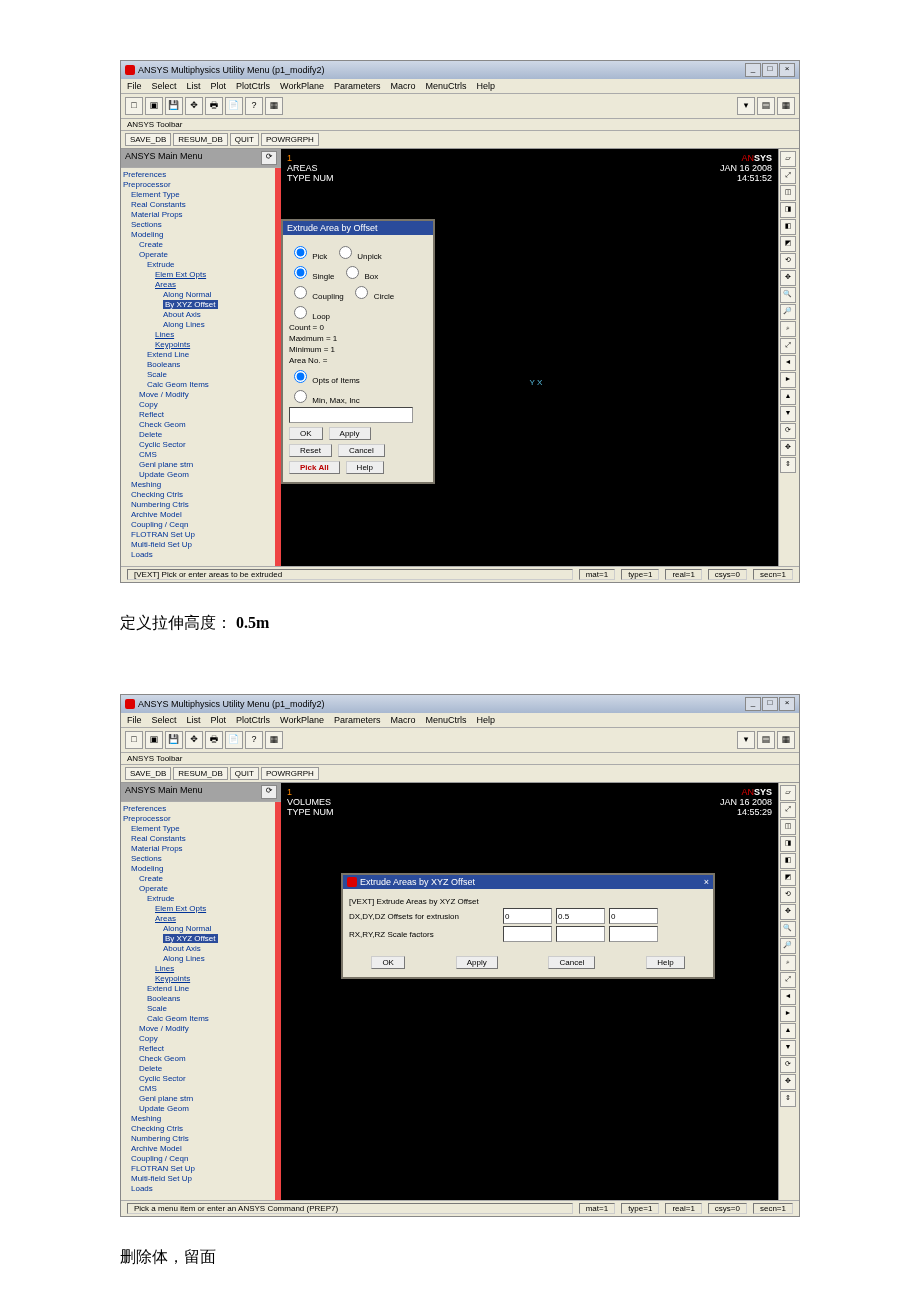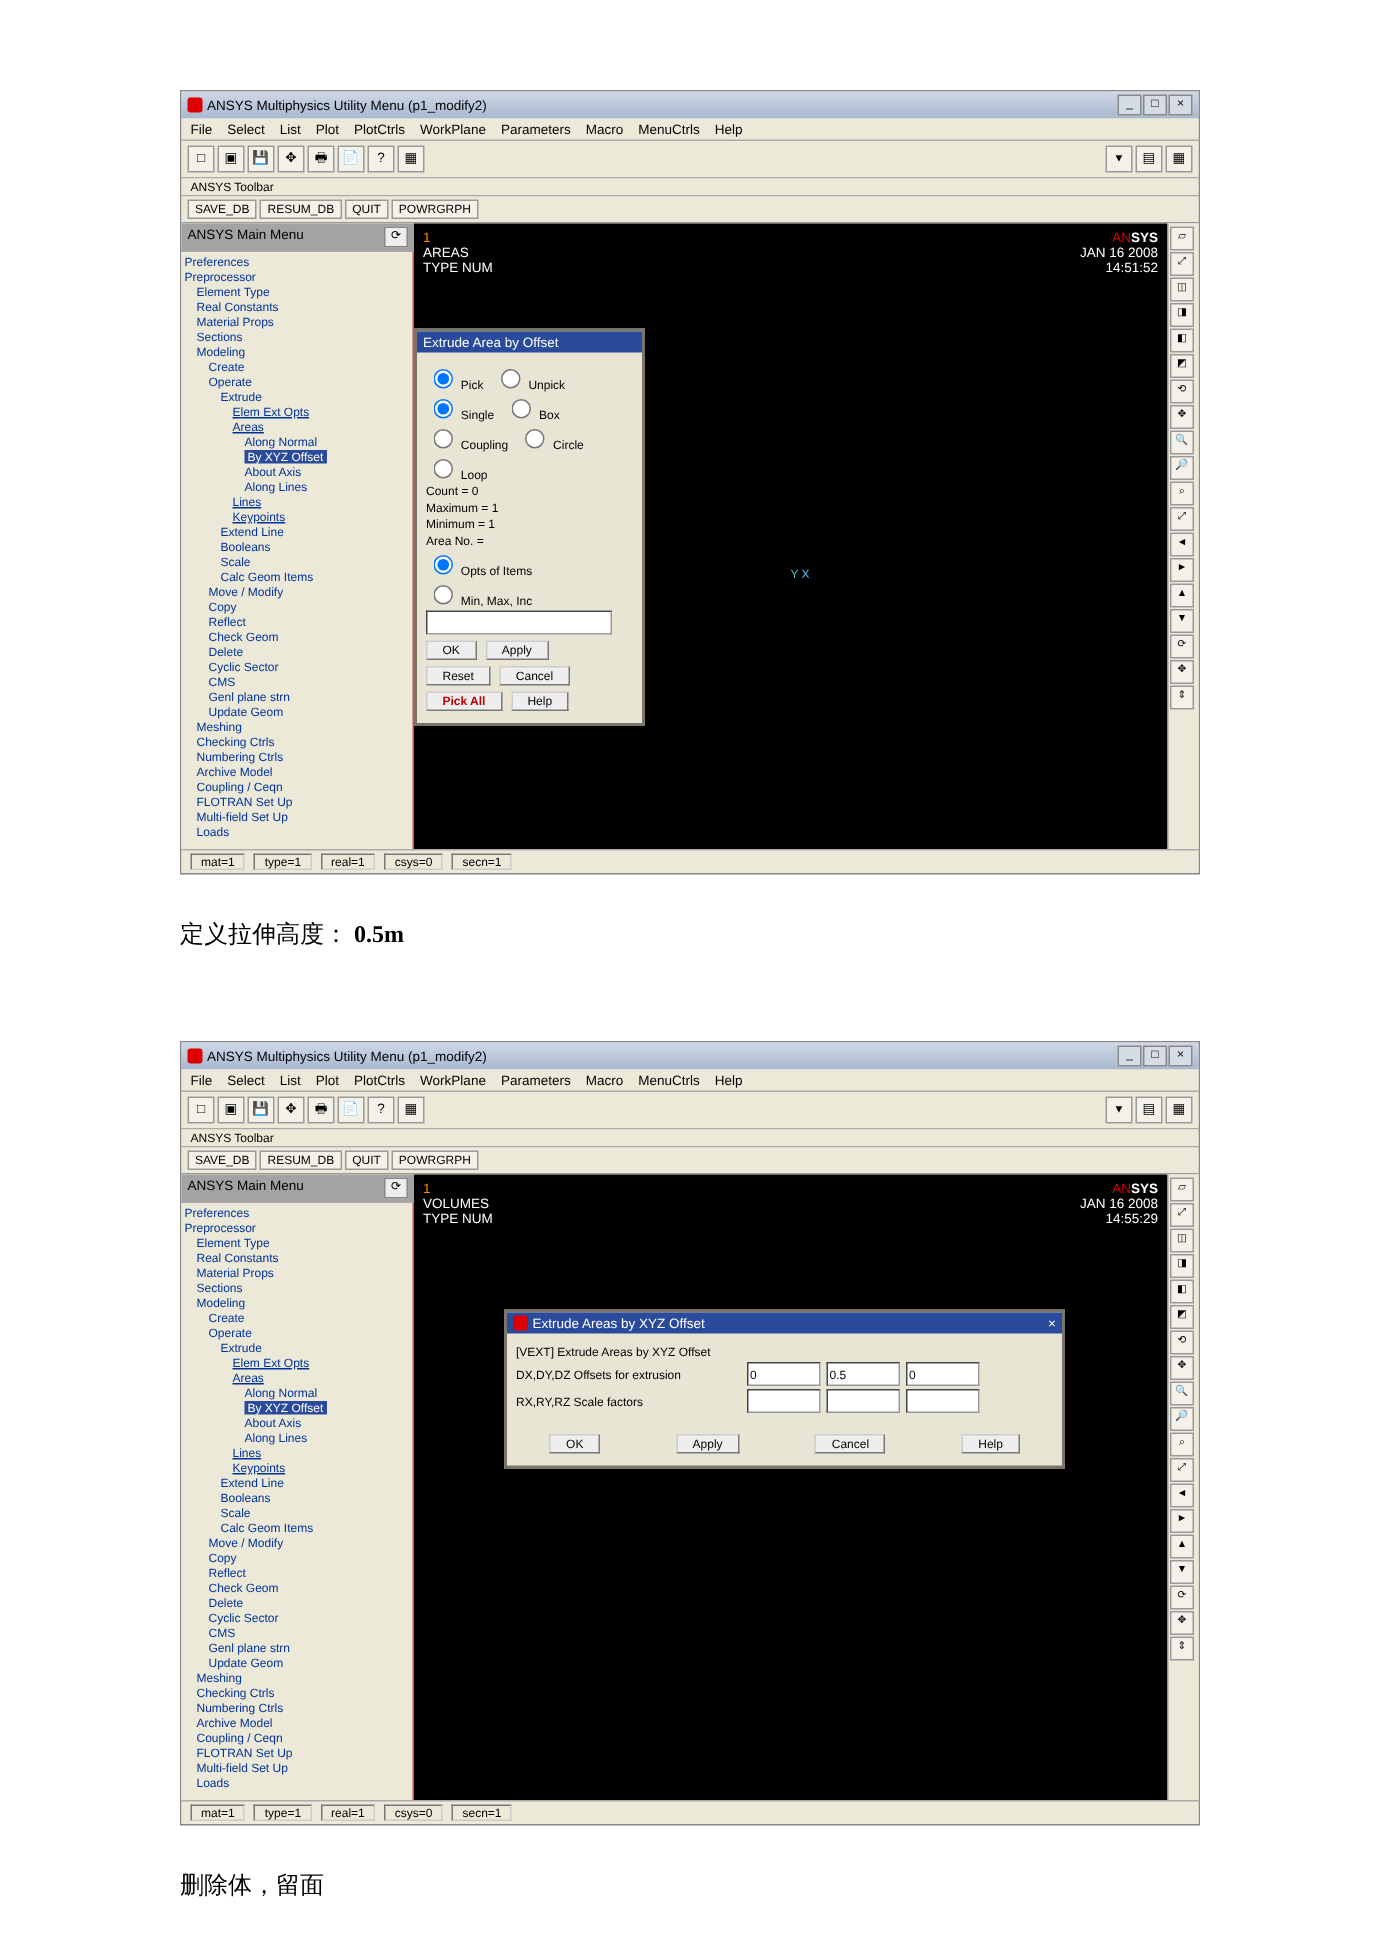--- a/index.html
+++ b/index.html
@@ -12,21 +12,21 @@
   .menubar { background:#ece9d8; padding:2px 6px; font-size:9px; display:flex; gap:10px; border-bottom:1px solid #aaa; }
   .toolbar { background:#ece9d8; padding:2px 4px; display:flex; align-items:center; gap:2px; border-bottom:1px solid #aaa; height:20px; }
   .toolbar .btn { width:16px;height:16px;border:1px solid #999;background:#f4f2e8;font-size:9px;text-align:center;line-height:14px; }
   .toolbar .filler { flex:1; }
   .labelrow { background:#ece9d8; padding:1px 6px; font-size:8px; border-bottom:1px solid #aaa; }
   .tabrow { background:#ece9d8; padding:2px 4px; display:flex; gap:2px; border-bottom:1px solid #999; }
   .tabrow span { border:1px solid #999; padding:1px 4px; font-size:8px; background:#f4f2e8; }
   .body { display:flex; background:#ece9d8; }
   .treehdr { background:#a3a3a3; padding:2px 4px; font-size:9px; border-bottom:1px solid #aaa; display:flex; }
   .treehdr .rf { width:14px;height:12px;border:1px solid #888;background:#eee;margin-left:auto;font-size:8px;line-height:10px;text-align:center; }
-  .tree { width:150px; background:#ece9d8; border-right:1px solid #ef4444; font-size:8px; color:#003399; padding:2px 2px 6px 2px; overflow:hidden; }
+  .tree { width:150px; background:#ece9d8; border-right:6px solid #ef4444; font-size:8px; color:#003399; padding:2px 2px 6px 2px; overflow:hidden; }
   .tree div { padding:0 0 1px 0; white-space:nowrap; }
   .i1{padding-left:8px!important;} .i2{padding-left:16px!important;} .i3{padding-left:24px!important;} .i4{padding-left:32px!important;text-decoration:underline;} .i5{padding-left:40px!important;}
   .hl { background:#2a4b9b; color:#fff; padding:0 2px; display:inline-block; }
   .workspace { flex:1; background:#000; position:relative; min-height:300px; }
   .wslabel { position:absolute; color:#fff; font-size:9px; }
   .wshead { top:4px; left:6px; }
   .ansys { top:4px; right:6px; text-align:right; font-size:9px; }
   .ansys .brand b{ color:#fff; } .ansys .brand i{ color:#d00; font-style:normal; font-weight:normal; }
   .axis { position:absolute; left:50%; top:55%; color:#5bd; font-size:8px; }
   .panel { position:absolute; background:#e8e5d5; border:2px solid #7a7568; font-size:8px; color:#000; }
@@ -199,20 +199,21 @@
         <span>◄</span>
           <span>►</span>
         <span>▲</span>
           <span>▼</span>
         <span>⟳</span>
           <span>✥</span>
         <span>⇕</span>
       </div>
     </div>
     <div class="status">
+      <span style="flex:1;text-align:left">[VEXT] Pick or enter areas to be extruded</span>
       <span>mat=1</span>
       <span>type=1</span>
       <span>real=1</span>
       <span>csys=0</span>
       <span>secn=1</span>
     </div>
   </div>
 
   <div class="caption">
     <span>定义拉伸高度：</span><b>0.5m</b>
@@ -366,20 +367,21 @@
         <span>◄</span>
           <span>►</span>
         <span>▲</span>
           <span>▼</span>
         <span>⟳</span>
           <span>✥</span>
         <span>⇕</span>
       </div>
     </div>
     <div class="status">
+      <span style="flex:1;text-align:left">Pick a menu item or enter an ANSYS Command (PREP7)</span>
       <span>mat=1</span>
       <span>type=1</span>
       <span>real=1</span>
       <span>csys=0</span>
       <span>secn=1</span>
     </div>
   </div>
 
   <div class="caption">
     <span>删除体，留面</span>

